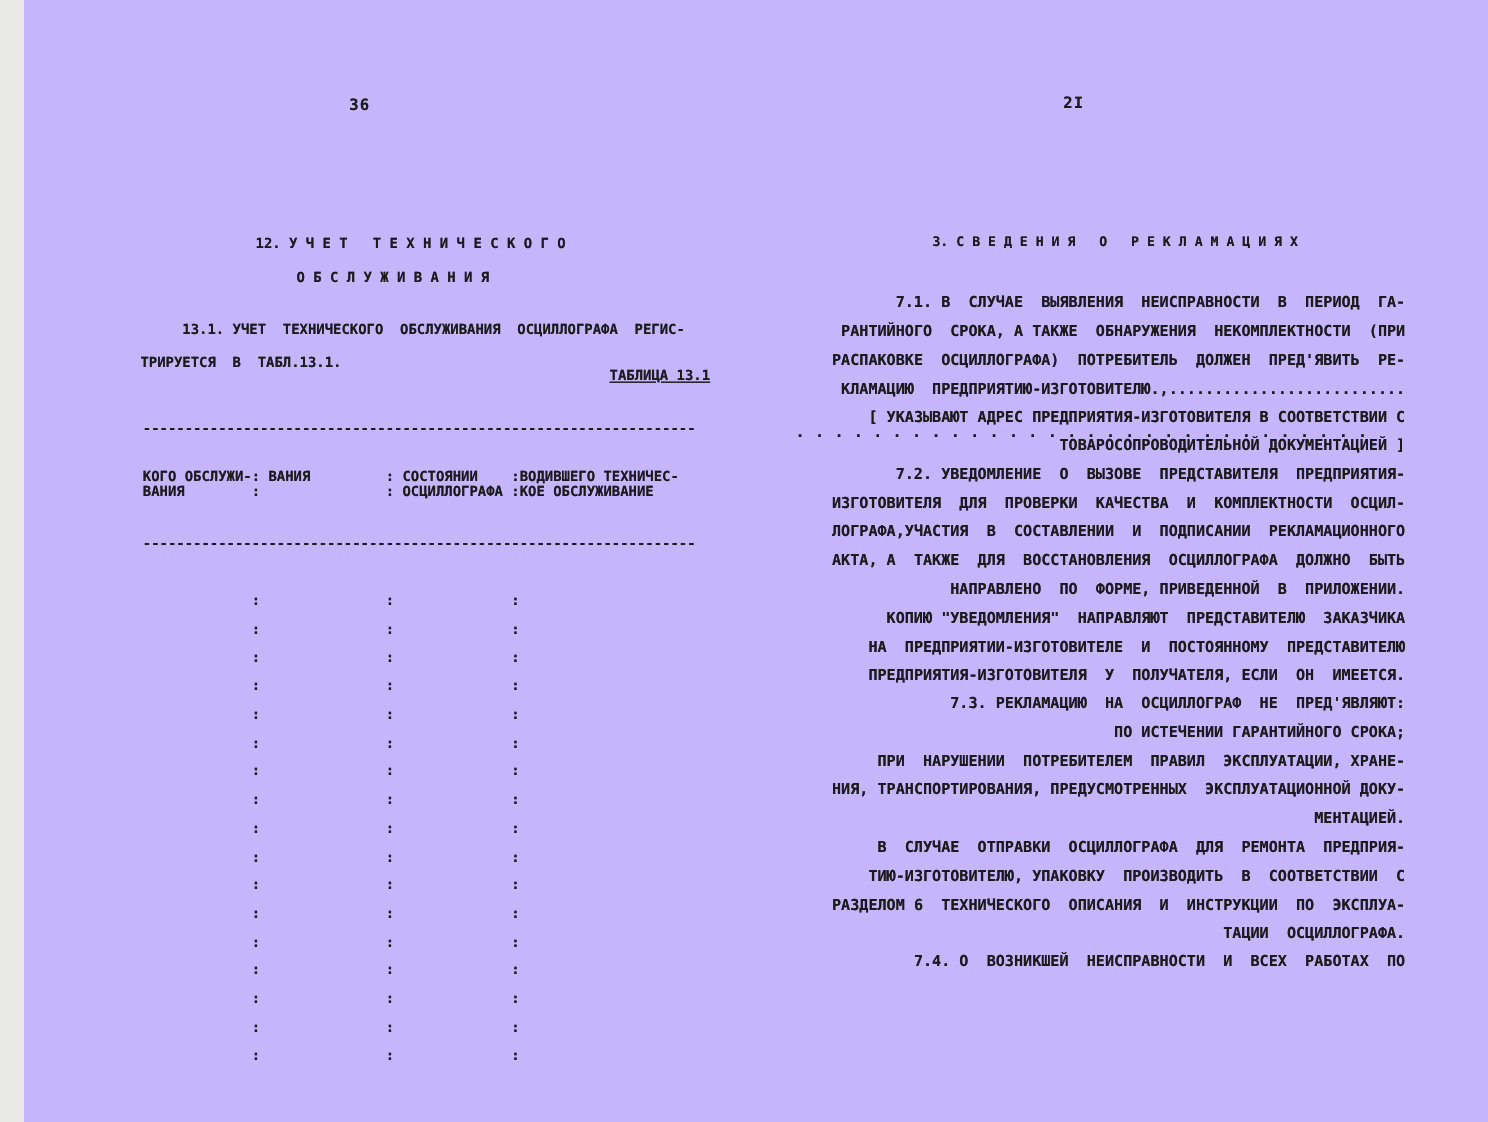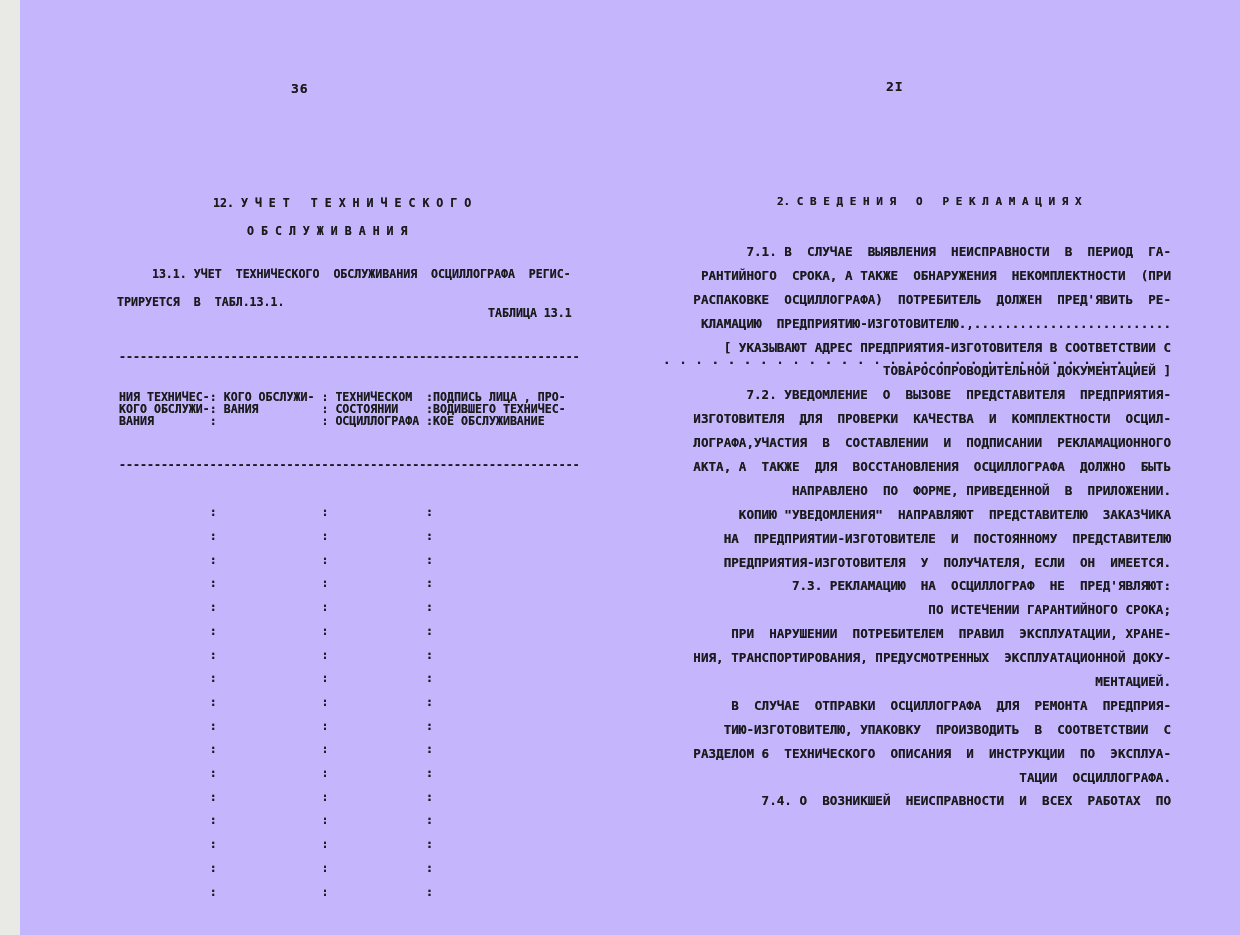--- a/index.html
+++ b/index.html
@@ -35,30 +35,30 @@
 
 <div class="sheet" style="background: #c4b5fd; color: rgb(27, 27, 27); margin-left: 20px;">
 
   <div class="abs pn txt" style="left:271px;top:81px;">36</div>
 
   <div class="abs ltitle txt" style="left:193px;top:196px;">12. У Ч Е Т   Т Е Х Н И Ч Е С К О Г О</div>
   <div class="abs ltitle txt" style="left:227px;top:224px;">О Б С Л У Ж И В А Н И Я</div>
 
   <div class="abs lp-text" style="left:97px;top:261px;"><div class="txt">     13.1. УЧЕТ  ТЕХНИЧЕСКОГО  ОБСЛУЖИВАНИЯ  ОСЦИЛЛОГРАФА  РЕГИС-</div><div class="txt">ТРИРУЕТСЯ  В  ТАБЛ.13.1.</div></div>
 
-  <div class="abs caption txt" style="left:468px;top:306px;">ТАБЛИЦА 13.1</div>
+  <div class="abs caption txt" style="left:488px;top:306px;text-decoration:underline;">ТАБЛИЦА 13.1</div>
 
   <div class="abs tbl" style="left:99px;top:323px;">
     <div class="rule txt">------------------------------------------------------------------</div>
-    <div><div class="hline txt">НИЯ ТЕХНИЧЕС-: КОГО ОБСЛУЖИ- : ТЕХНИЧЕСКОМ  :ПОДПИСЬ ЛИЦА , ПРО-</div><div class="hline txt">КОГО ОБСЛУЖИ-: ВАНИЯ         : СОСТОЯНИИ    :ВОДИВШЕГО ТЕХНИЧЕС-</div><div class="hline txt">ВАНИЯ        :               : ОСЦИЛЛОГРАФА :КОЕ ОБСЛУЖИВАНИЕ</div></div>
+    <div><div class="hline txt">КОГО ОБСЛУЖИ-: ВАНИЯ         : СОСТОЯНИИ    :ВОДИВШЕГО ТЕХНИЧЕС-</div><div class="hline txt">ВАНИЯ        :               : ОСЦИЛЛОГРАФА :КОЕ ОБСЛУЖИВАНИЕ</div></div>
     <div class="rule rule2 txt">------------------------------------------------------------------</div>
     <div class="rows"><div class="txt">             :               :              :</div><div class="txt">             :               :              :</div><div class="txt">             :               :              :</div><div class="txt">             :               :              :</div><div class="txt">             :               :              :</div><div class="txt">             :               :              :</div><div class="txt">             :               :              :</div><div class="txt">             :               :              :</div><div class="txt">             :               :              :</div><div class="txt">             :               :              :</div><div class="txt">             :               :              :</div><div class="txt">             :               :              :</div><div class="txt">             :               :              :</div><div class="txt">             :               :              :</div><div class="txt">             :               :              :</div><div class="txt">             :               :              :</div><div class="txt">             :               :              :</div></div>
   </div>
 
   <div class="abs pn txt" style="left:866px;top:79px;text-align:center;">2I</div>
 
-  <div class="abs rtitle txt" style="left:757px;top:195px;">2. С В Е Д Е Н И Я   О   Р Е К Л А М А Ц И Я Х</div>
+  <div class="abs rtitle txt" style="left:757px;top:195px;">3. С В Е Д Е Н И Я   О   Р Е К Л А М А Ц И Я Х</div>
 
   <div class="abs rp-text" style="left:643px;top:240px;"><div class="txt">         7.1. В  СЛУЧАЕ  ВЫЯВЛЕНИЯ  НЕИСПРАВНОСТИ  В  ПЕРИОД  ГА-</div><div class="txt">РАНТИЙНОГО  СРОКА, А ТАКЖЕ  ОБНАРУЖЕНИЯ  НЕКОМПЛЕКТНОСТИ  (ПРИ</div><div class="txt">РАСПАКОВКЕ  ОСЦИЛЛОГРАФА)  ПОТРЕБИТЕЛЬ  ДОЛЖЕН  ПРЕД'ЯВИТЬ  РЕ-</div><div class="txt">КЛАМАЦИЮ  ПРЕДПРИЯТИЮ-ИЗГОТОВИТЕЛЮ.,..........................</div><div class="txt">   [ УКАЗЫВАЮТ АДРЕС ПРЕДПРИЯТИЯ-ИЗГОТОВИТЕЛЯ В СООТВЕТСТВИИ С</div><div class="txt">ТОВАРОСОПРОВОДИТЕЛЬНОЙ ДОКУМЕНТАЦИЕЙ ]</div><div class="txt">         7.2. УВЕДОМЛЕНИЕ  О  ВЫЗОВЕ  ПРЕДСТАВИТЕЛЯ  ПРЕДПРИЯТИЯ-</div><div class="txt">ИЗГОТОВИТЕЛЯ  ДЛЯ  ПРОВЕРКИ  КАЧЕСТВА  И  КОМПЛЕКТНОСТИ  ОСЦИЛ-</div><div class="txt">ЛОГРАФА,УЧАСТИЯ  В  СОСТАВЛЕНИИ  И  ПОДПИСАНИИ  РЕКЛАМАЦИОННОГО</div><div class="txt">АКТА, А  ТАКЖЕ  ДЛЯ  ВОССТАНОВЛЕНИЯ  ОСЦИЛЛОГРАФА  ДОЛЖНО  БЫТЬ</div><div class="txt">НАПРАВЛЕНО  ПО  ФОРМЕ, ПРИВЕДЕННОЙ  В  ПРИЛОЖЕНИИ.</div><div class="txt">   КОПИЮ "УВЕДОМЛЕНИЯ"  НАПРАВЛЯЮТ  ПРЕДСТАВИТЕЛЮ  ЗАКАЗЧИКА</div><div class="txt">НА  ПРЕДПРИЯТИИ-ИЗГОТОВИТЕЛЕ  И  ПОСТОЯННОМУ  ПРЕДСТАВИТЕЛЮ</div><div class="txt">ПРЕДПРИЯТИЯ-ИЗГОТОВИТЕЛЯ  У  ПОЛУЧАТЕЛЯ, ЕСЛИ  ОН  ИМЕЕТСЯ.</div><div class="txt">         7.3. РЕКЛАМАЦИЮ  НА  ОСЦИЛЛОГРАФ  НЕ  ПРЕД'ЯВЛЯЮТ:</div><div class="txt">         ПО ИСТЕЧЕНИИ ГАРАНТИЙНОГО СРОКА;</div><div class="txt">         ПРИ  НАРУШЕНИИ  ПОТРЕБИТЕЛЕМ  ПРАВИЛ  ЭКСПЛУАТАЦИИ, ХРАНЕ-</div><div class="txt">НИЯ, ТРАНСПОРТИРОВАНИЯ, ПРЕДУСМОТРЕННЫХ  ЭКСПЛУАТАЦИОННОЙ ДОКУ-</div><div class="txt">МЕНТАЦИЕЙ.</div><div class="txt">   В  СЛУЧАЕ  ОТПРАВКИ  ОСЦИЛЛОГРАФА  ДЛЯ  РЕМОНТА  ПРЕДПРИЯ-</div><div class="txt">ТИЮ-ИЗГОТОВИТЕЛЮ, УПАКОВКУ  ПРОИЗВОДИТЬ  В  СООТВЕТСТВИИ  С</div><div class="txt">РАЗДЕЛОМ 6  ТЕХНИЧЕСКОГО  ОПИСАНИЯ  И  ИНСТРУКЦИИ  ПО  ЭКСПЛУА-</div><div class="txt">ТАЦИИ  ОСЦИЛЛОГРАФА.</div><div class="txt">         7.4. О  ВОЗНИКШЕЙ  НЕИСПРАВНОСТИ  И  ВСЕХ  РАБОТАХ  ПО</div></div>
 
   <div class="abs dots txt" style="left:643px;top:354px;">. . . . . . . . . . . . . . . . . . . . . . . . . . . . . . </div>
 
 </div>
 
 </body></html>

